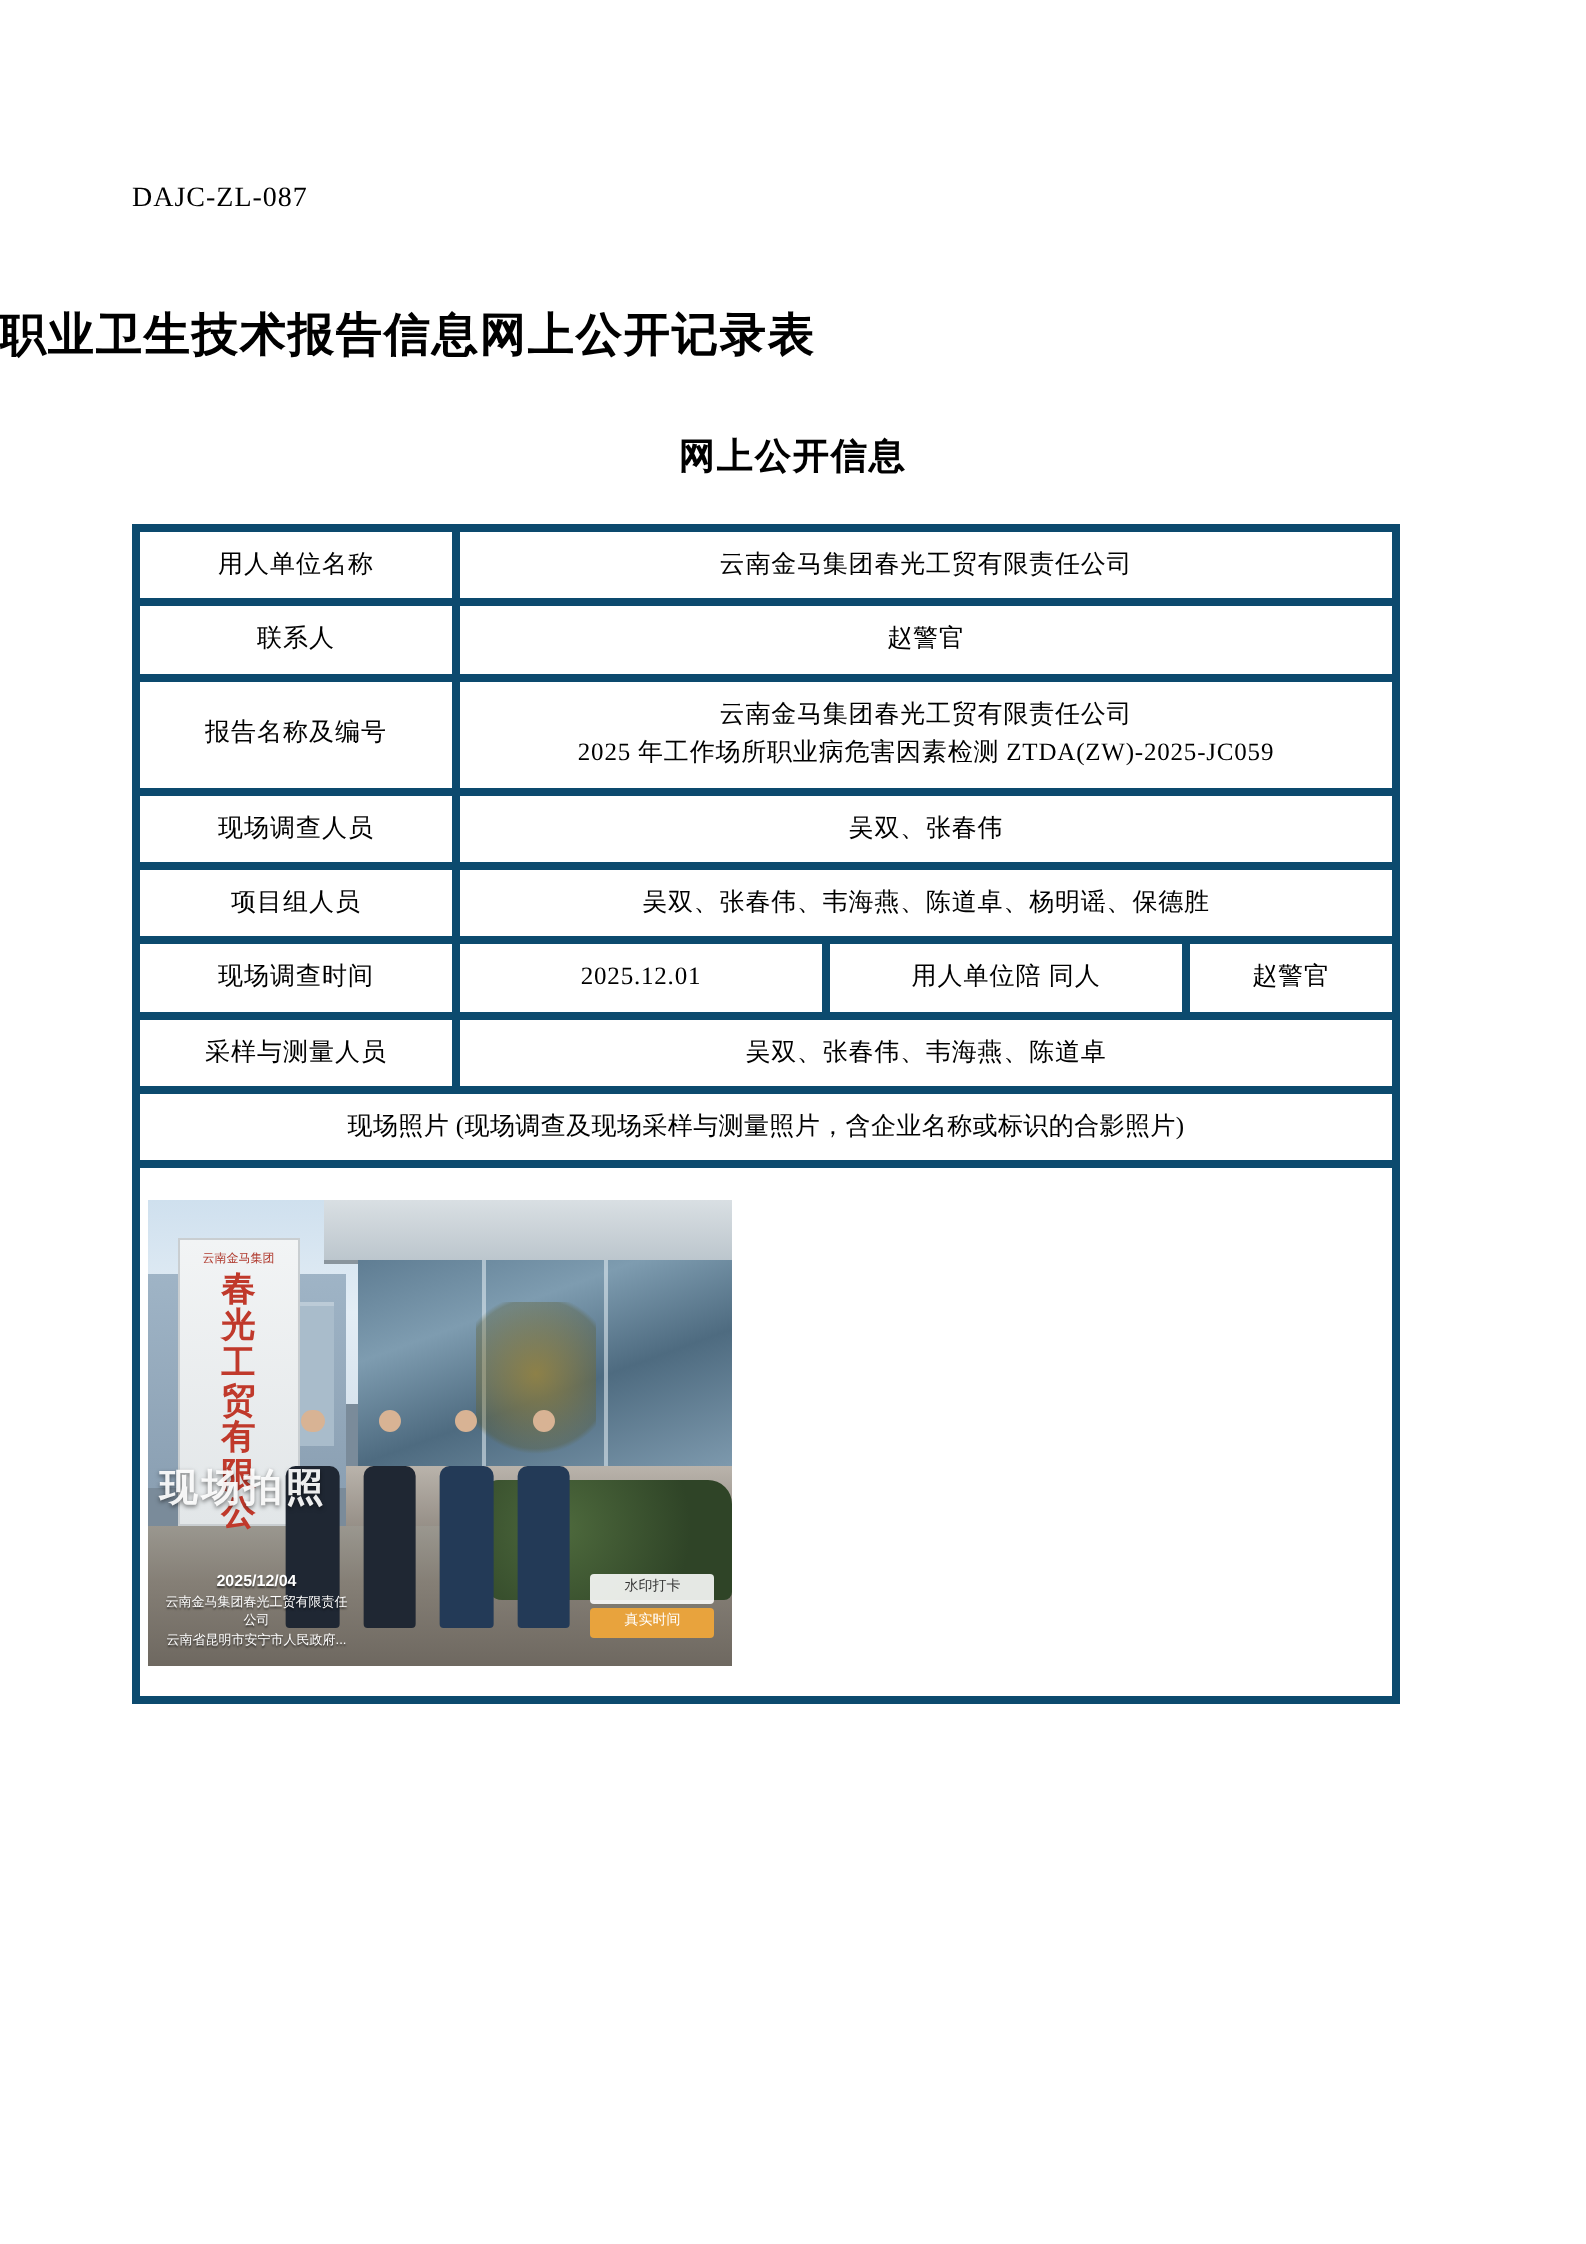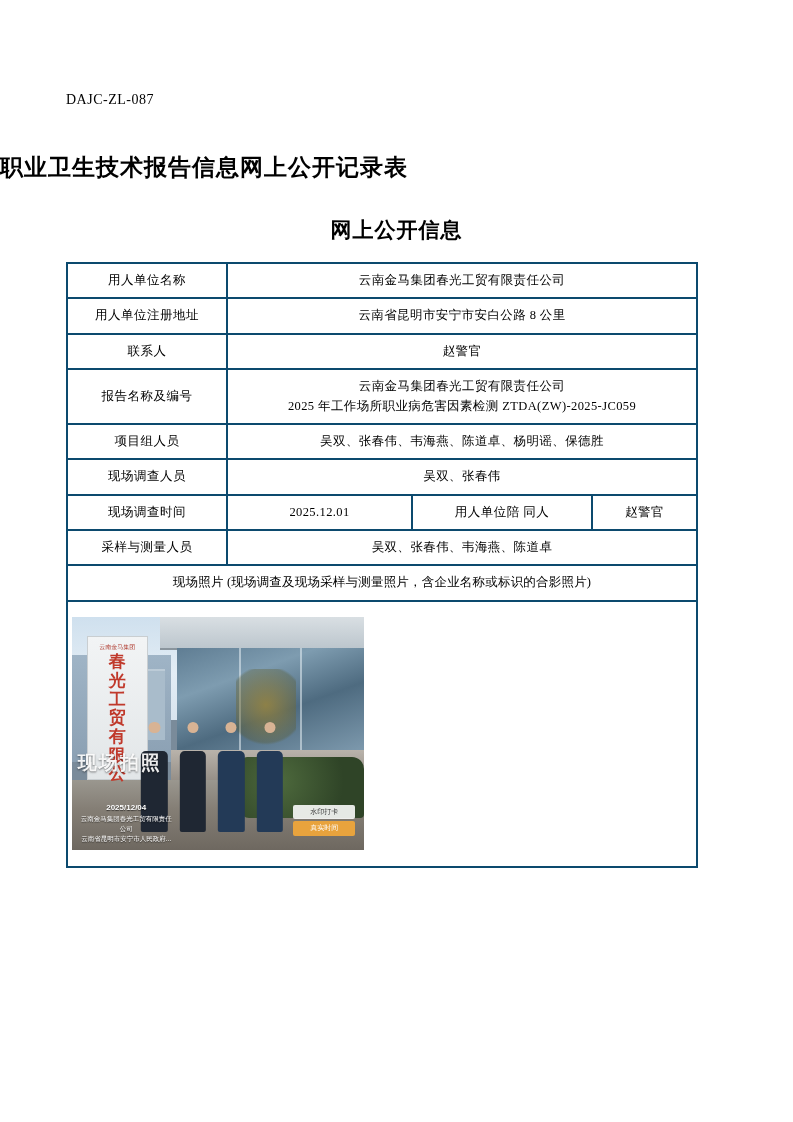--- a/index.html
+++ b/index.html
@@ -41,34 +41,34 @@
     font-weight: bold;
     letter-spacing: 1px;
     font-family: "Liberation Serif", "DejaVu Serif", serif;
   }
   .title-sub {
     position: absolute;
     left: 0;
     right: 0;
     top: 216px;
     text-align: center;
-    font-size: 21px;
+    font-size: 18px;
     font-weight: bold;
     letter-spacing: 1px;
   }
   table.info {
     position: absolute;
     left: 66px;
     top: 262px;
     width: 630px;
     border-collapse: collapse;
     table-layout: fixed;
   }
   table.info td {
-    border: 2px solid #0c4a6e;
+    border: 4px solid #0c4a6e;
     font-size: 12.5px;
     text-align: center;
     vertical-align: middle;
     padding: 7px 4px;
     line-height: 1.55;
   }
   td.label {
     width: 160px;
     font-size: 12.5px;
     letter-spacing: 0.5px;
@@ -290,41 +290,37 @@
       <col style="width:185px">
       <col style="width:180px">
       <col style="width:105px">
     </colgroup>
     <tbody>
       <tr class="row-h">
         <td class="label">用人单位名称</td>
         <td class="value" colspan="3">云南金马集团春光工贸有限责任公司</td>
       </tr>
       <tr class="row-h">
-        <td class="label">用人单位注册地址</td>
-        <td class="value" colspan="3">云南省昆明市安宁市安白公路 8 公里</td>
-      </tr>
-      <tr class="row-h">
         <td class="label">联系人</td>
         <td class="value" colspan="3">赵警官</td>
       </tr>
       <tr>
         <td class="label">报告名称及编号</td>
         <td class="value two-line" colspan="3">
           <div>云南金马集团春光工贸有限责任公司</div>
           <div>2025 年工作场所职业病危害因素检测 ZTDA(ZW)-2025-JC059</div>
         </td>
       </tr>
       <tr class="row-h">
+        <td class="label">现场调查人员</td>
+        <td class="value" colspan="3">吴双、张春伟</td>
+      </tr>
+      <tr class="row-h">
         <td class="label">项目组人员</td>
         <td class="value" colspan="3">吴双、张春伟、韦海燕、陈道卓、杨明谣、保德胜</td>
-      </tr>
-      <tr class="row-h">
-        <td class="label">现场调查人员</td>
-        <td class="value" colspan="3">吴双、张春伟</td>
       </tr>
       <tr class="row-h">
         <td class="label">现场调查时间</td>
         <td class="value">2025.12.01</td>
         <td class="label">用人单位陪 同人</td>
         <td class="value">赵警官</td>
       </tr>
       <tr class="row-h">
         <td class="label">采样与测量人员</td>
         <td class="value" colspan="3">吴双、张春伟、韦海燕、陈道卓</td>

